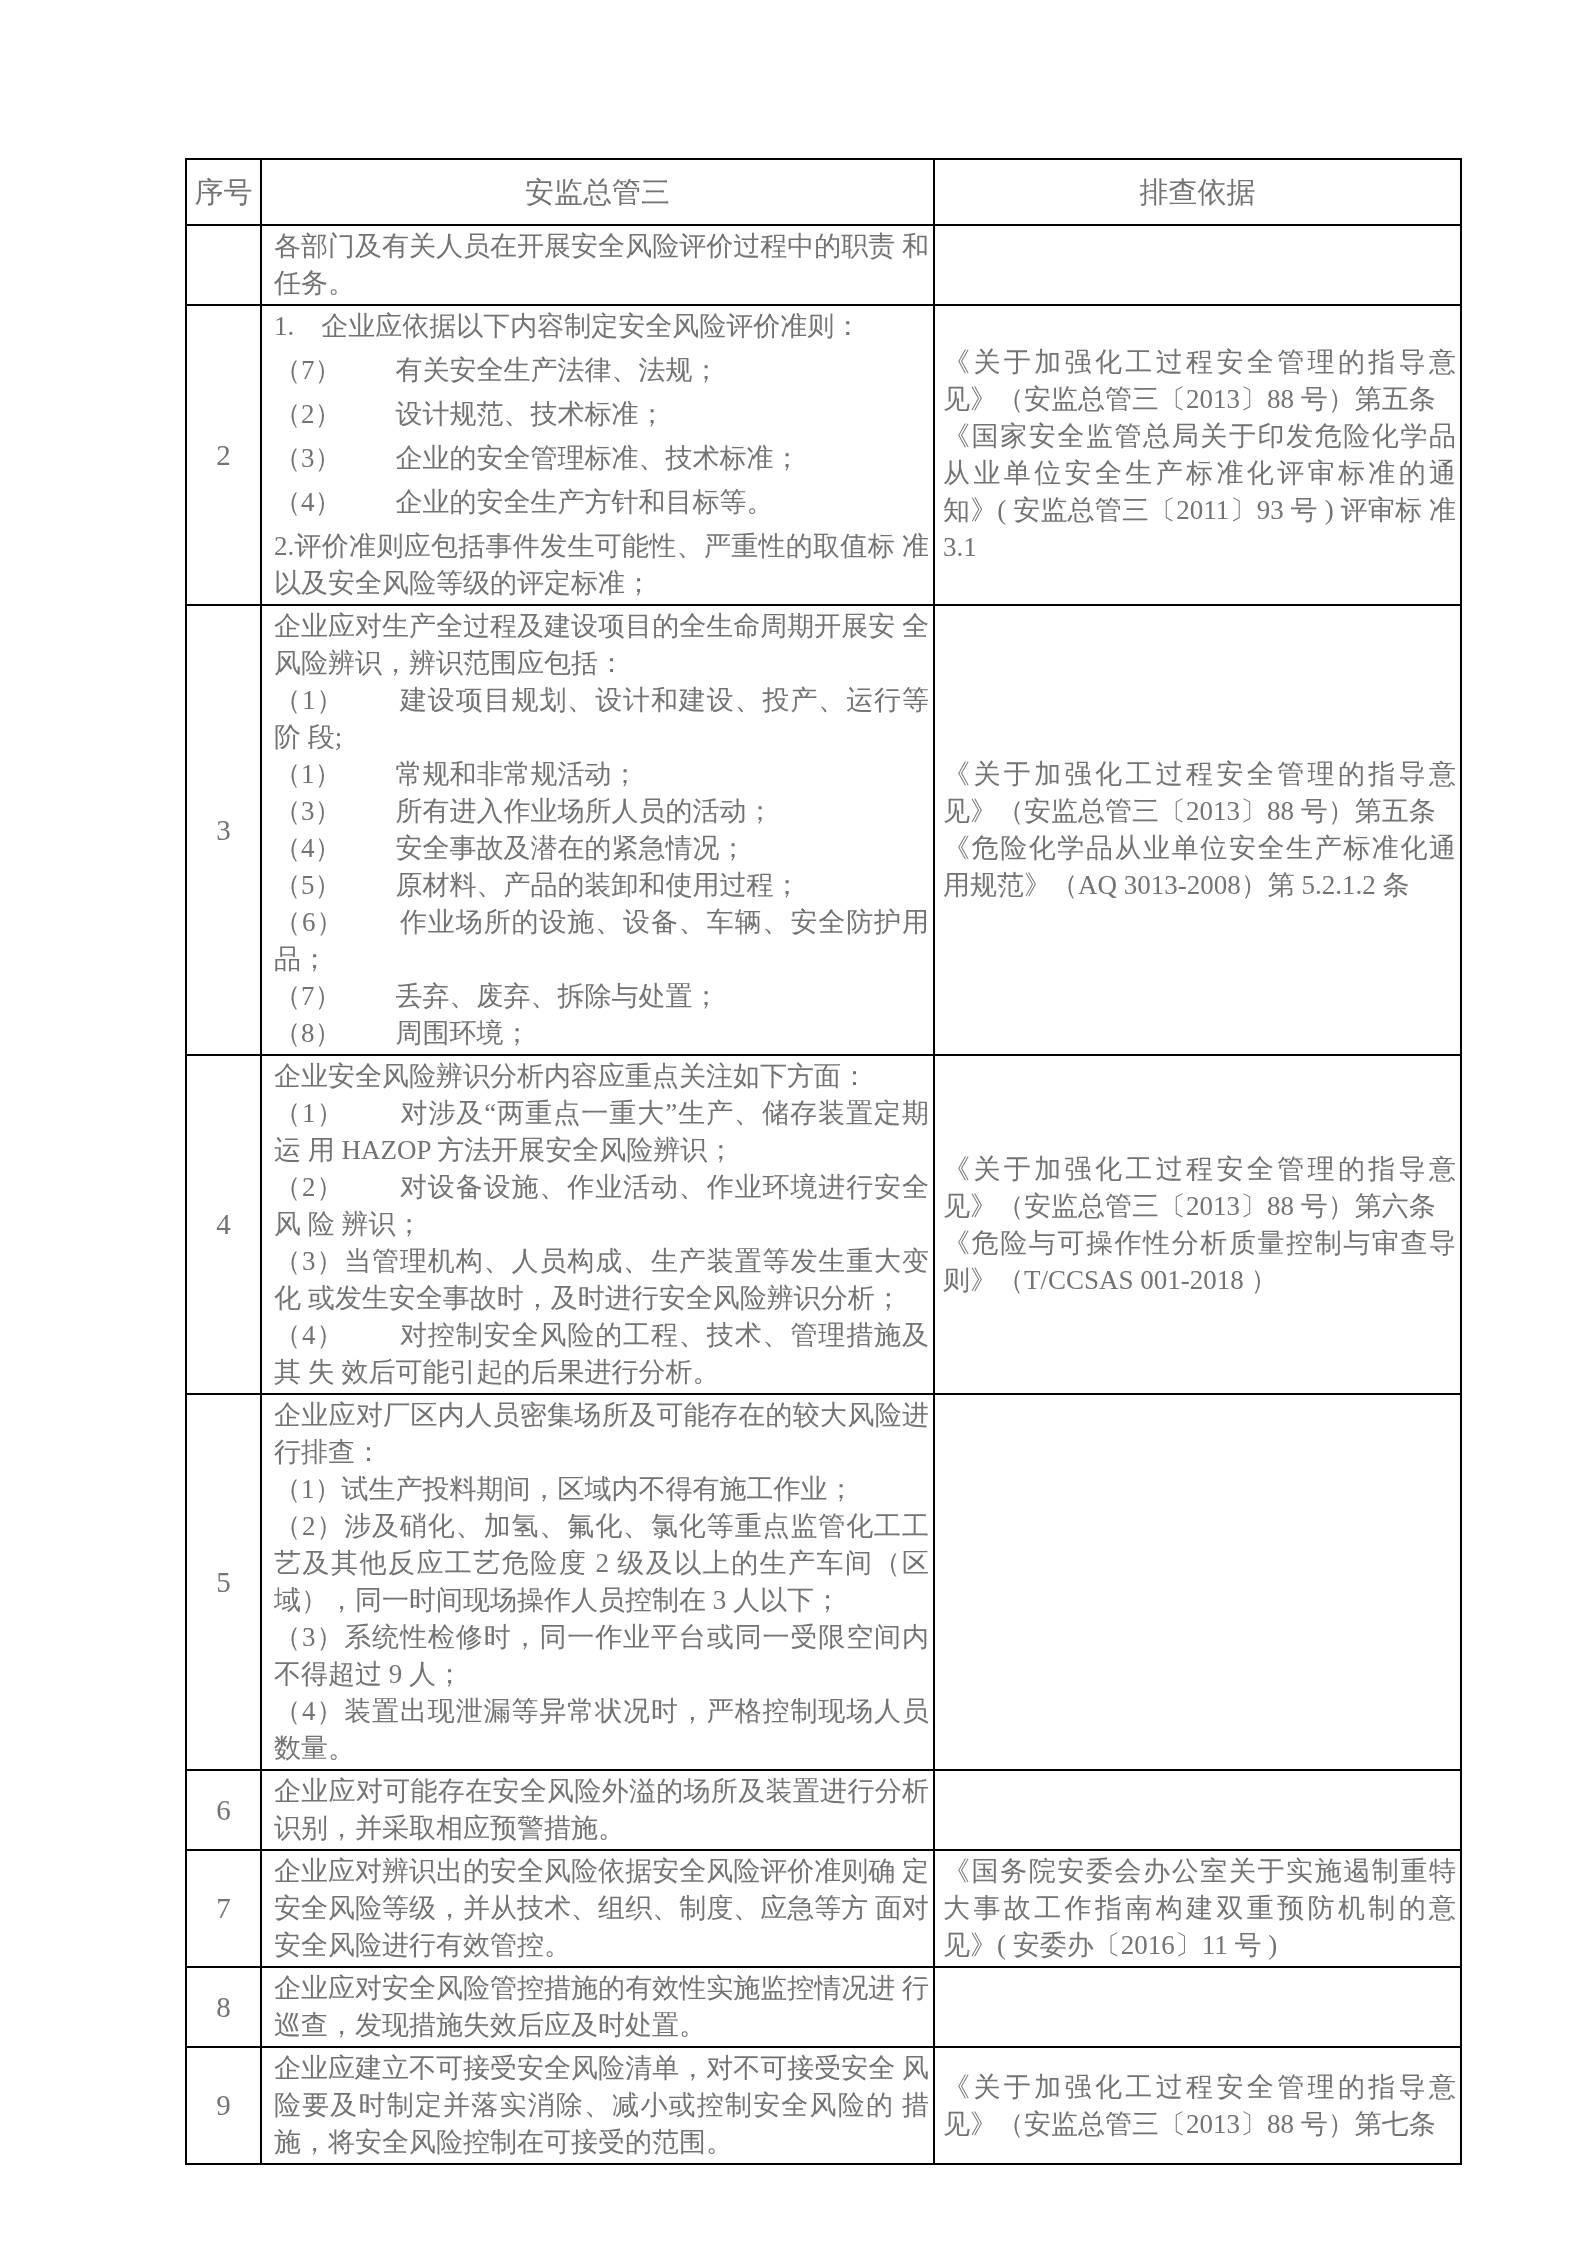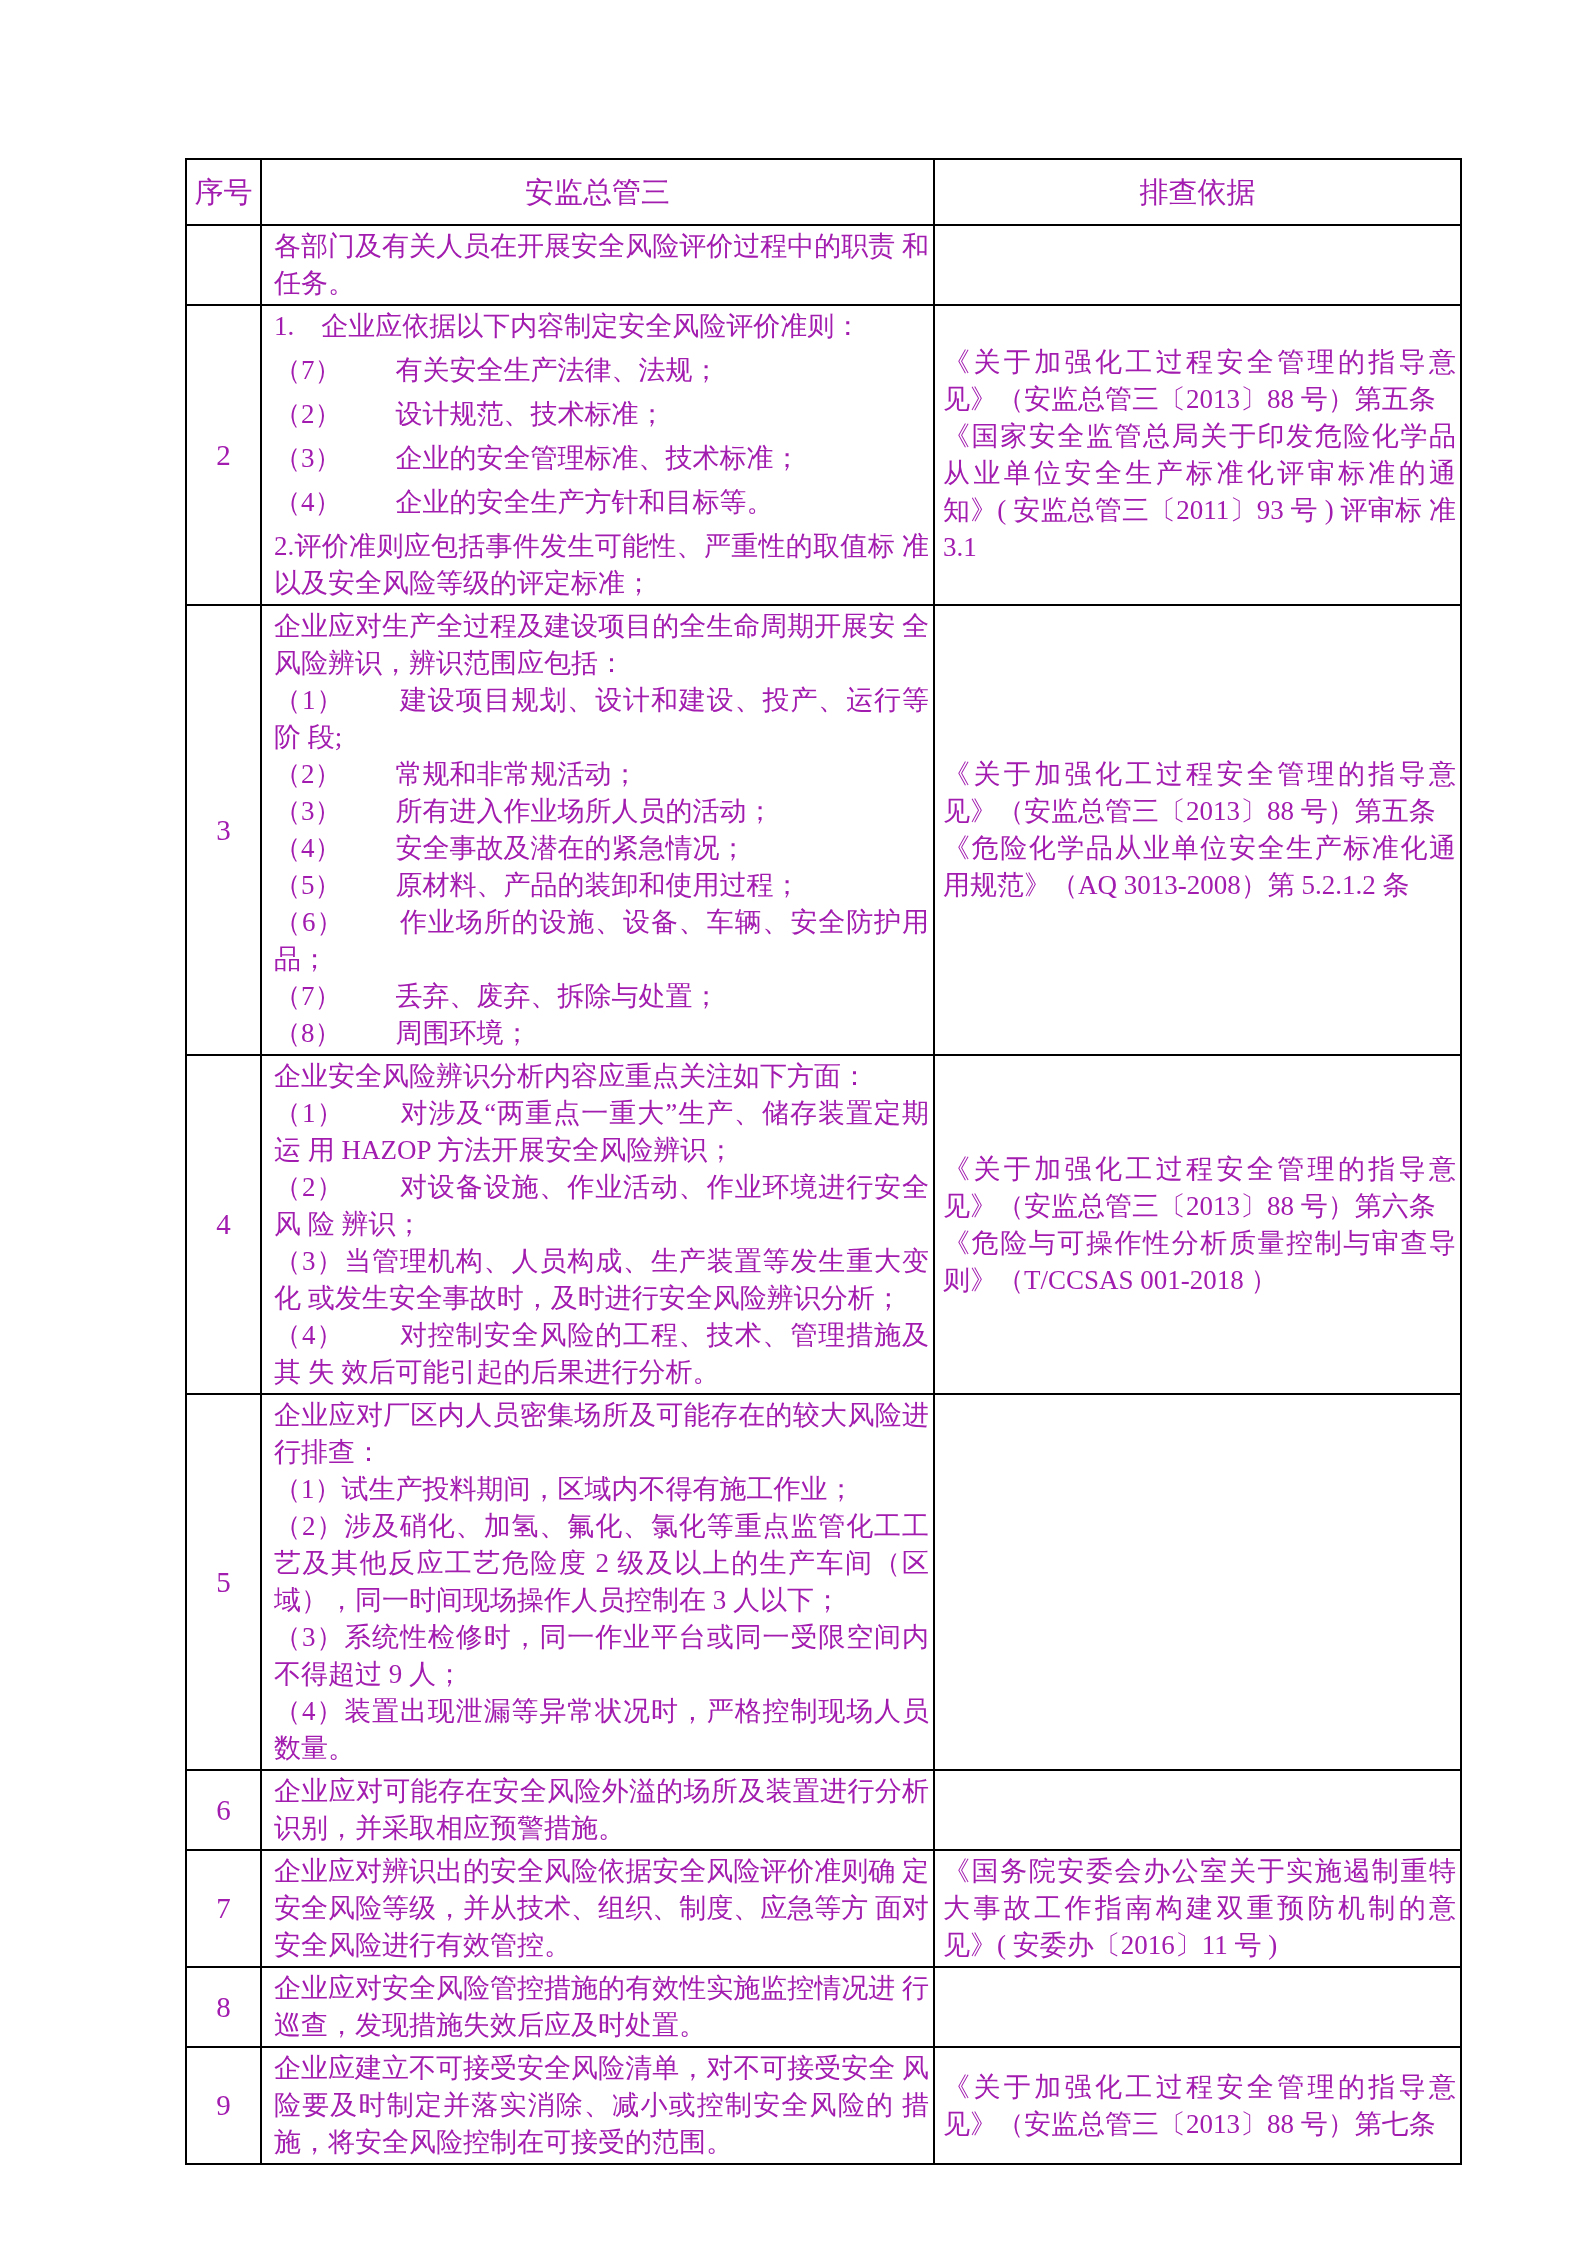--- a/index.html
+++ b/index.html
@@ -2,21 +2,21 @@
 <html><head>
 <meta charset="utf-8">
 <style>
   html,body{margin:0;padding:0;background:#ffffff;}
   .page{
     position:relative;
     width:1586px;
     height:2245px;
     background:#ffffff;
     font-family:"Liberation Serif","DejaVu Serif",serif;
-    color:#a21caf;
+    color:#737373;
   }
   table.doc{
     position:absolute;
     left:185px;
     top:158px;
     width:1275px;
     border-collapse:collapse;
     table-layout:fixed;
   }
   col.c-no{width:75px;}
@@ -97,21 +97,21 @@
           <td class="basis">
             <p>《关于加强化工过程安全管理的指导意 见》（安监总管三〔2013〕88 号）第五条</p>
             <p>《国家安全监管总局关于印发危险化学品 从业单位安全生产标准化评审标准的通 知》( 安监总管三〔2011〕93 号 ) 评审标 准 3.1</p>
           </td>
         </tr>
         <tr style="height: 402px;">
           <td class="no">3</td>
           <td class="content">
             <p>企业应对生产全过程及建设项目的全生命周期开展安 全风险辨识，辨识范围应包括：</p>
             <p>（1）　　建设项目规划、设计和建设、投产、运行等阶 段;</p>
-            <p>（2）　　常规和非常规活动；</p>
+            <p>（1）　　常规和非常规活动；</p>
             <p>（3）　　所有进入作业场所人员的活动；</p>
             <p>（4）　　安全事故及潜在的紧急情况；</p>
             <p>（5）　　原材料、产品的装卸和使用过程；</p>
             <p>（6）　　作业场所的设施、设备、车辆、安全防护用品；</p>
             <p>（7）　　丢弃、废弃、拆除与处置；</p>
             <p>（8）　　周围环境；</p>
           </td>
           <td class="basis">
             <p>《关于加强化工过程安全管理的指导意 见》（安监总管三〔2013〕88 号）第五条</p>
             <p>《危险化学品从业单位安全生产标准化通 用规范》（AQ 3013-2008）第 5.2.1.2 条</p>

